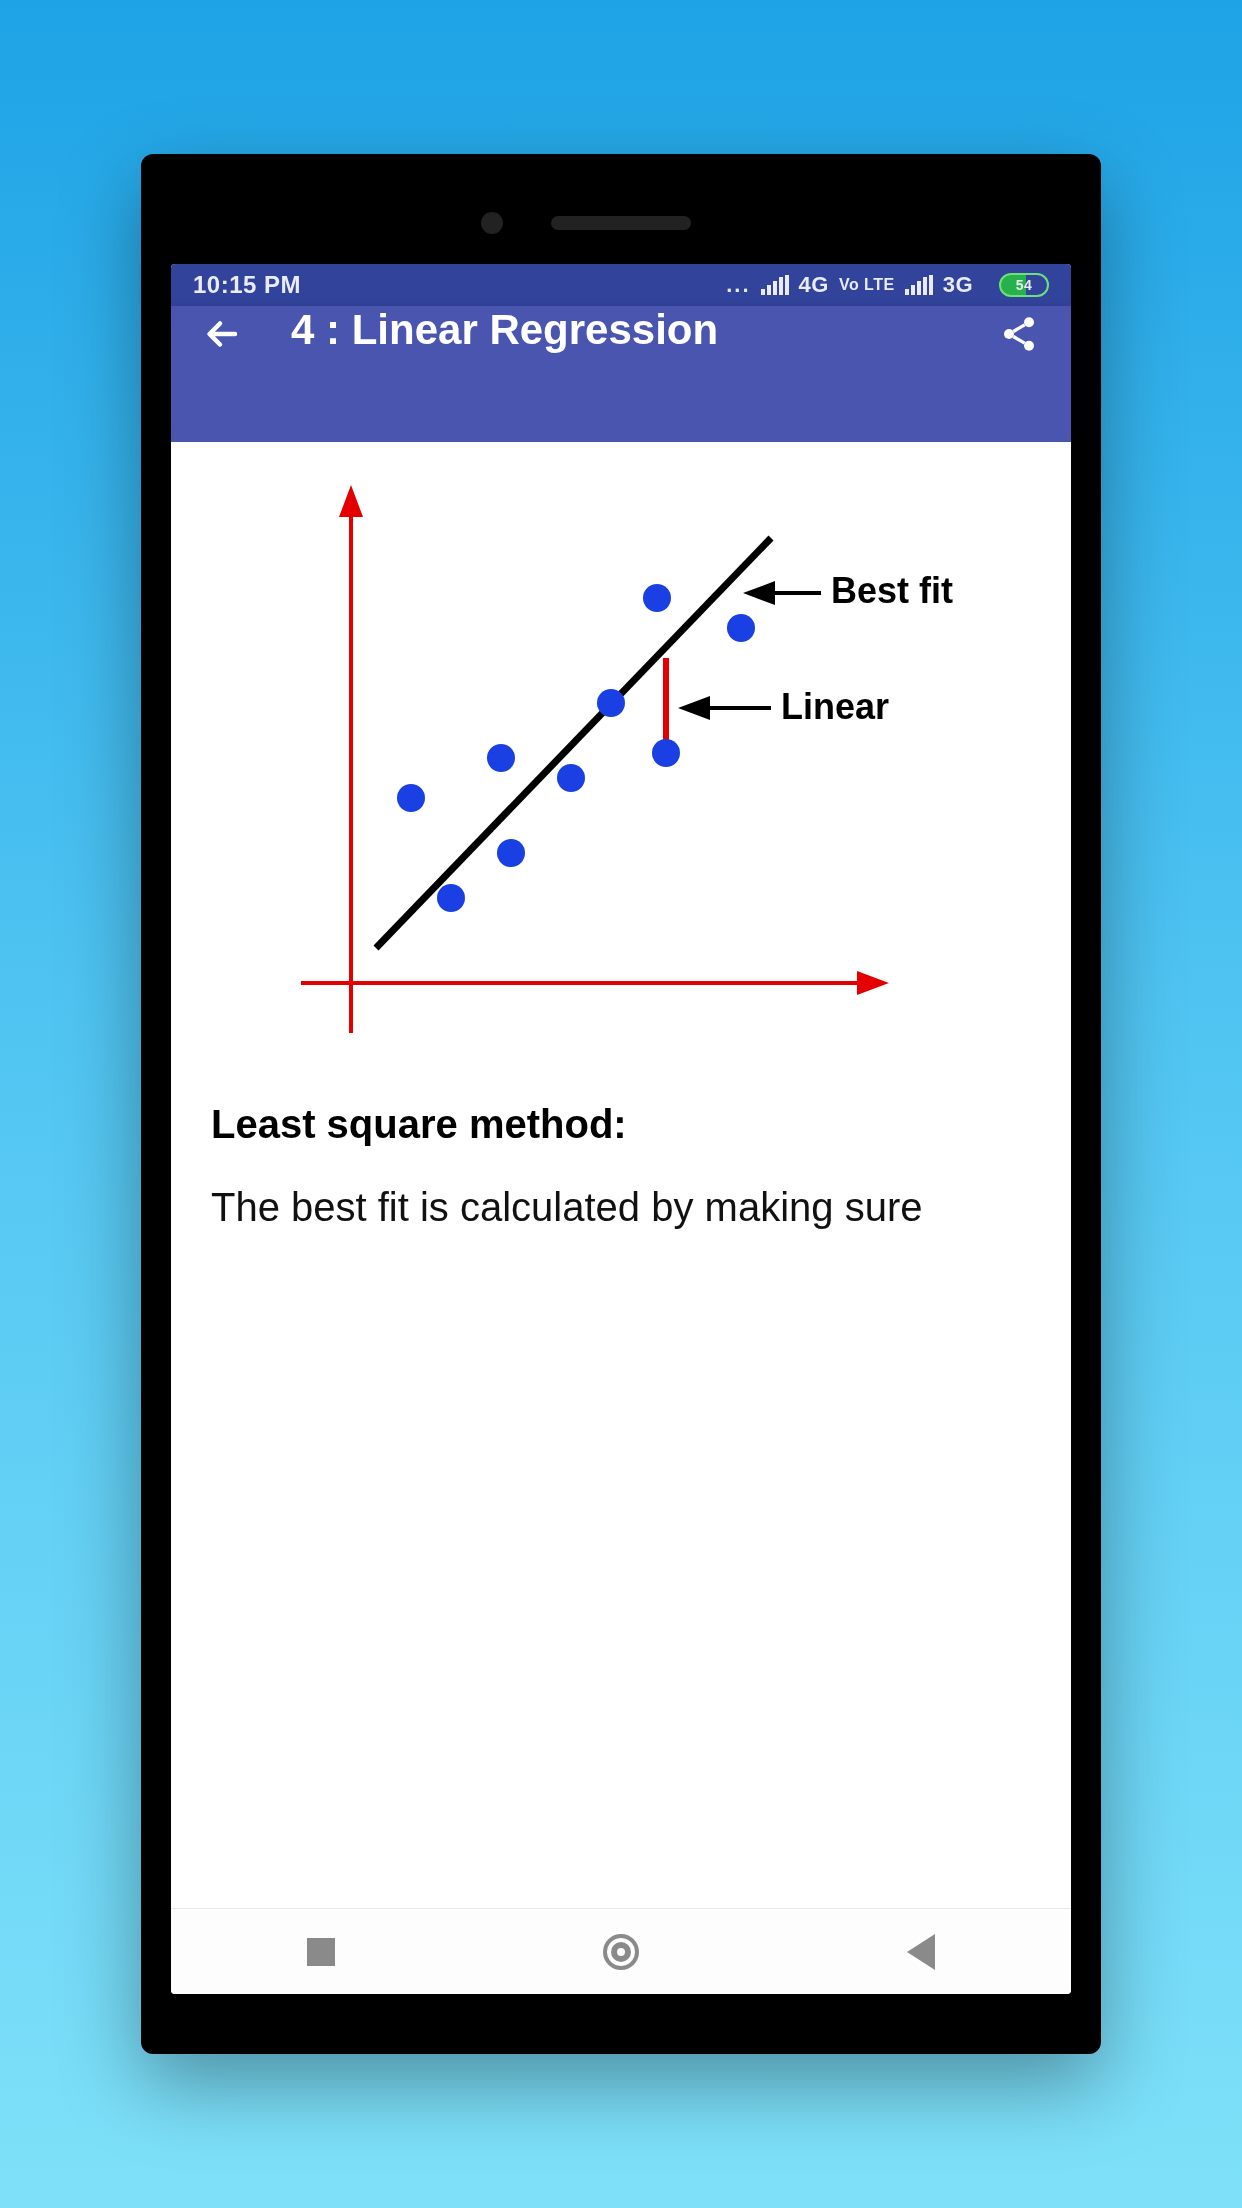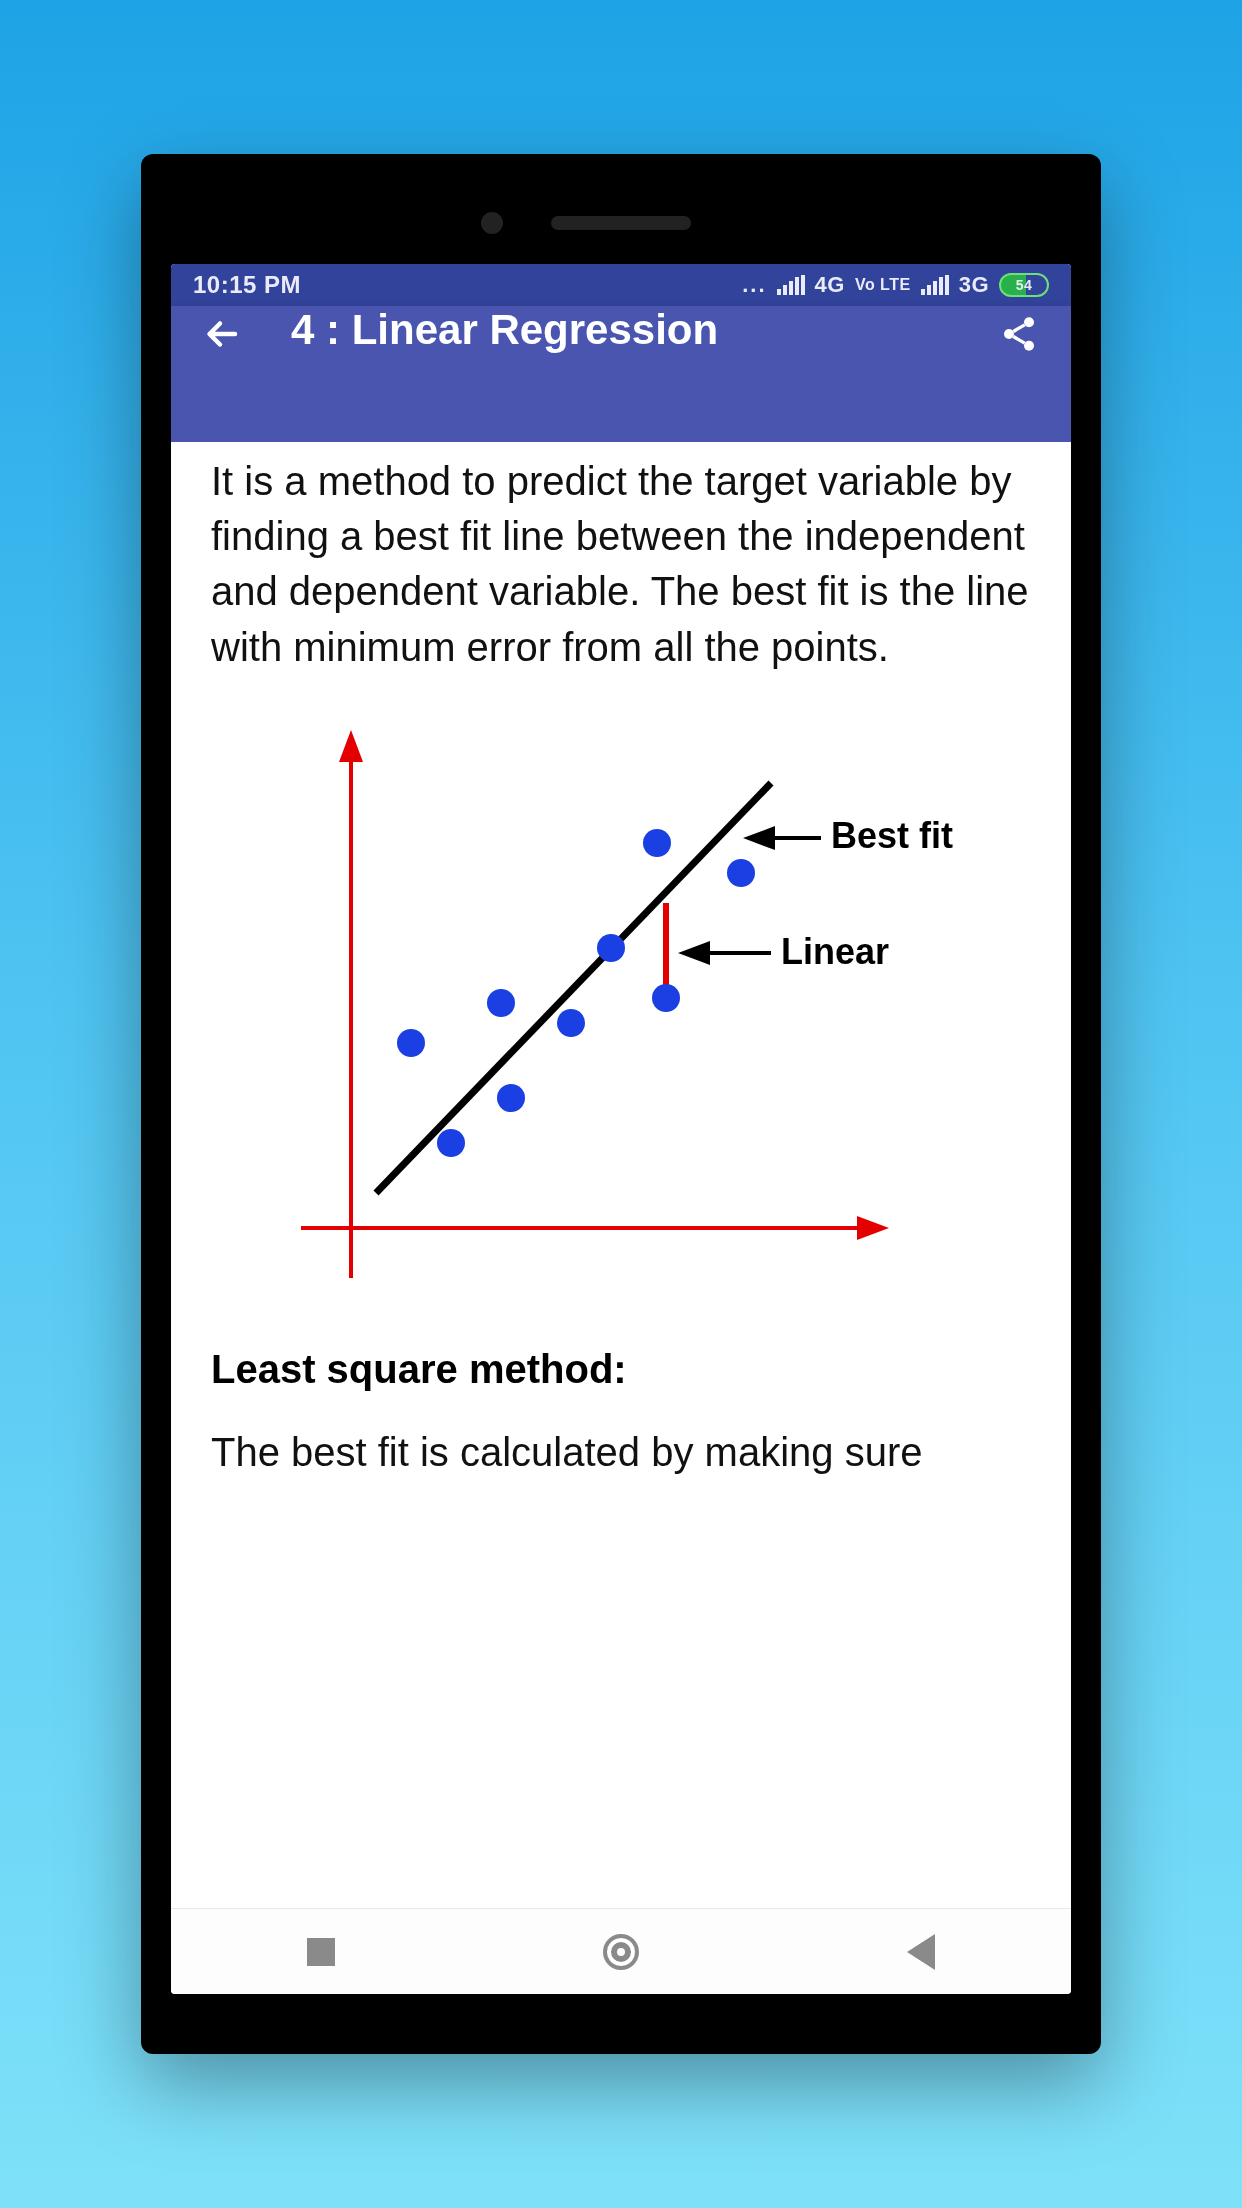--- a/index.html
+++ b/index.html
@@ -63,20 +63,21 @@
   .sig i:nth-child(3){height:14px} .sig i:nth-child(4){height:18px}
   .sig i:nth-child(5){height:20px}
   .batt {
     display:inline-flex; align-items:center; gap:0;
   }
   .batt-body {
     width:50px; height:24px; border:2px solid #6de07a; border-radius:12px;
     display:flex; align-items:center; justify-content:center;
     font-size:14px; color:#e9ecf8; font-weight:700;
     background: linear-gradient(90deg,#28b14a 55%, transparent 55%);
+    margin-left: 16px;
   }
   .dots { letter-spacing:2px; font-weight:900; }
 
   
   .app-bar {
     height: 136px;
     background: #4a55af;
     color: #fff;
     display: flex;
     align-items: flex-start;
@@ -172,21 +173,20 @@
         <svg viewBox="0 0 24 24">
           <circle cx="18" cy="5" r="3"></circle>
             <circle cx="6" cy="12" r="3"></circle>
             <circle cx="18" cy="19" r="3"></circle>
           <path d="M8.6 10.5 15.4 6.5M8.6 13.5l6.8 4" stroke="#fff" stroke-width="2"></path>
         </svg>
       </div>
     </div>
 
     <div class="content">
-      <p class="para">It is a method to predict the target variable by finding a best fit line between the independent and dependent variable. The best fit is the line with minimum error from all the points.</p>
 
       <div class="diagram-wrap">
         <div class="diagram">
           <svg viewBox="0 0 760 560">
 
             <defs>
               <marker id="arr" markerWidth="10" markerHeight="10" refX="6" refY="3" orient="auto">
                 <path d="M0,0 L0,6 L8,3 z" fill="#e40000"></path>
               </marker>
               <marker id="arrB" markerWidth="10" markerHeight="10" refX="6" refY="3" orient="auto">

